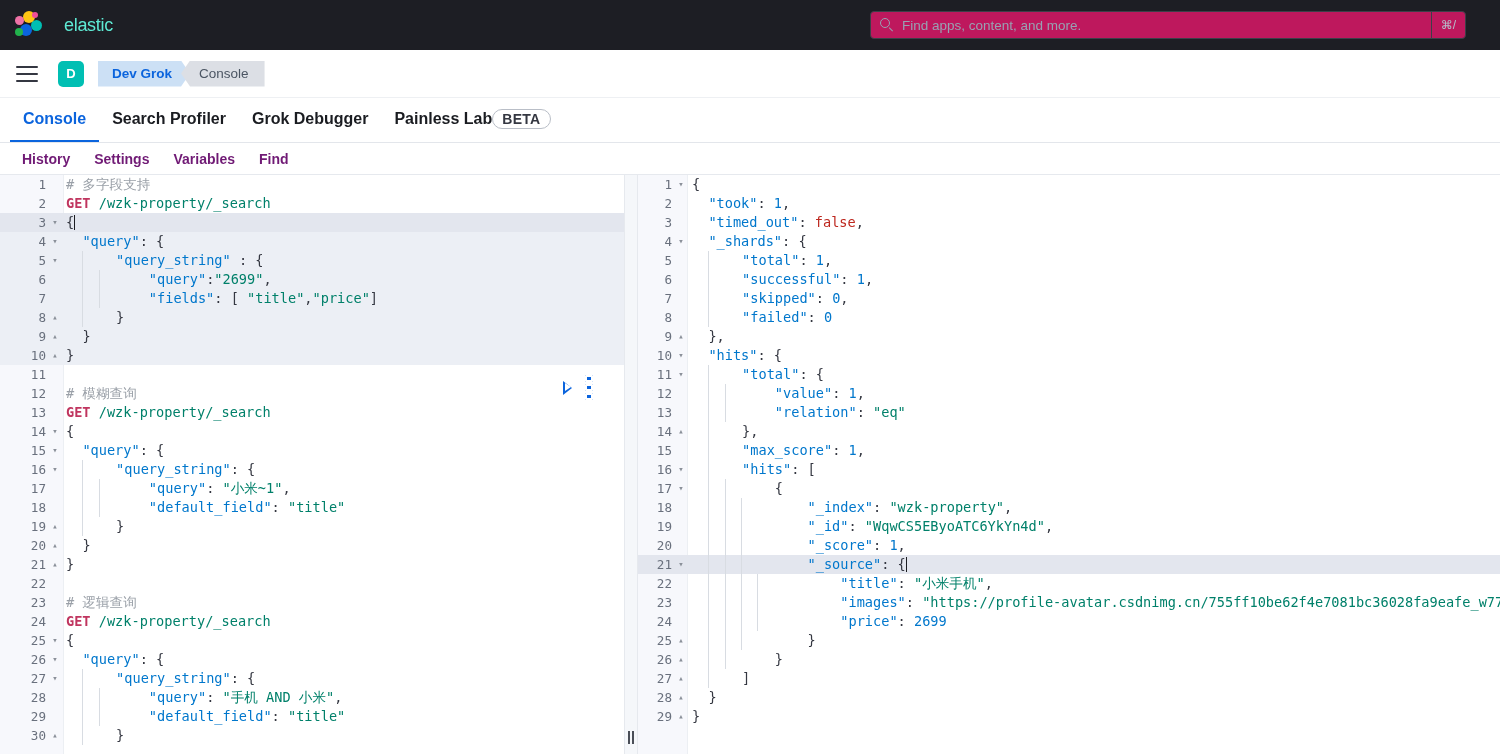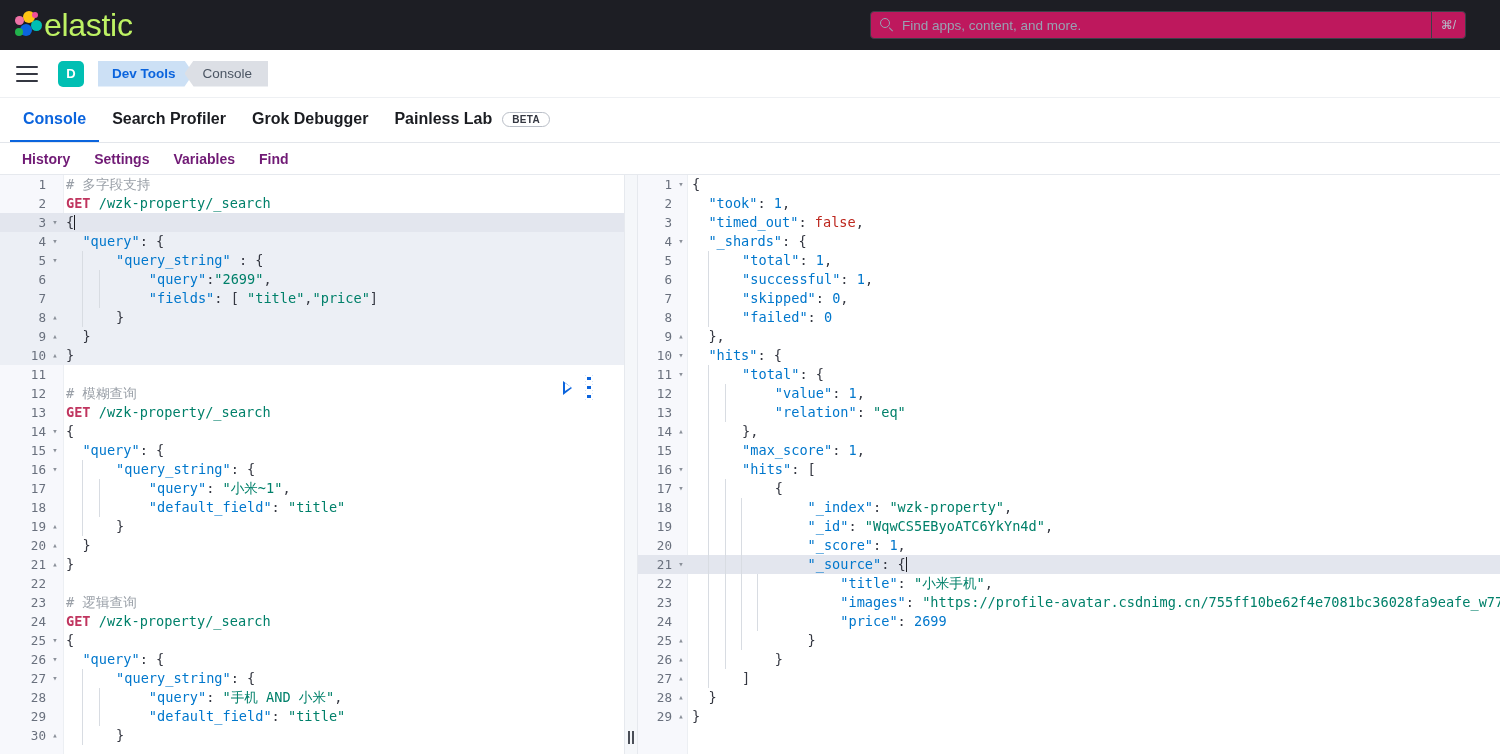--- a/index.html
+++ b/index.html
@@ -23,21 +23,21 @@
   .elastic-logo i {
     position: absolute; border-radius: 50%; display: block;
   }
   .el-a { width: 12px; height: 12px; background: #fec514; left: 9px;  top: 1px; }
   .el-b { width: 9px;  height: 9px;  background: #ee72a6; left: 1px;  top: 6px; }
   .el-c { width: 11px; height: 11px; background: #00bfb3; left: 17px; top: 10px; }
   .el-d { width: 12px; height: 12px; background: #0b64dd; left: 6px;  top: 14px; }
   .el-e { width: 8px;  height: 8px;  background: #22b24c; left: 1px;  top: 18px; }
   .el-f { width: 6px;  height: 6px;  background: #f04e98; left: 18px; top: 2px; }
   .brand-name {
-    color: #bef264; font-size: 32px; margin-left: 0;
+    color: #5eead4; font-size: 18px; margin-left: 20px;
     letter-spacing: -0.3px; font-weight: 400;
   }
 
   .globalsearch {
     position: absolute; left: 870px; top: 11px;
     width: 596px; height: 28px;
     background: #be185d;
     border: 1px solid #3c3f48;
     border-radius: 4px;
     display: flex; align-items: center;
@@ -115,23 +115,23 @@
     border-bottom: 1px solid #e3e6eb;
   }
   .tab {
     height: 44px; display: flex; align-items: center;
     padding: 0 13px; font-size: 16px; font-weight: 700;
     color: #1a1c21; cursor: pointer;
     border-bottom: 2px solid transparent;
   }
   .tab.active { color: #0b64dd; border-bottom-color: #0b64dd; }
   .beta-badge {
-    margin-left: 10px; padding: 1px 9px;
+    padding: 1px 9px;
     border: 1px solid #b9bec7; border-radius: 10px;
-    font-size: 10px; font-weight: 700; color: #343741;
+    font-size: 14px; font-weight: 700; color: #343741;
     letter-spacing: 0.3px;
   }
 
   
   .submenu {
     height: 32px; width: 100%; background: #ffffff;
     display: flex; align-items: center; padding-left: 10px;
     border-bottom: 1px solid #e6e9ee;
   }
   .submenu-item {
@@ -284,21 +284,21 @@
 </div>
 
 <div class="breadbar">
   <div class="hamburger">
     <span></span>
       <span></span>
       <span></span>
   </div>
   <div class="space-badge">D</div>
   <div class="crumbs">
-    <div class="crumb first">Dev Tools</div>
+    <div class="crumb first">Dev Grok</div>
     <div class="crumb last">Console</div>
   </div>
 </div>
 
 <div class="tabsrow">
   <div class="tab active">
     <span>Console</span>
   </div>
   <div class="tab">
     <span>Search Profiler</span>

